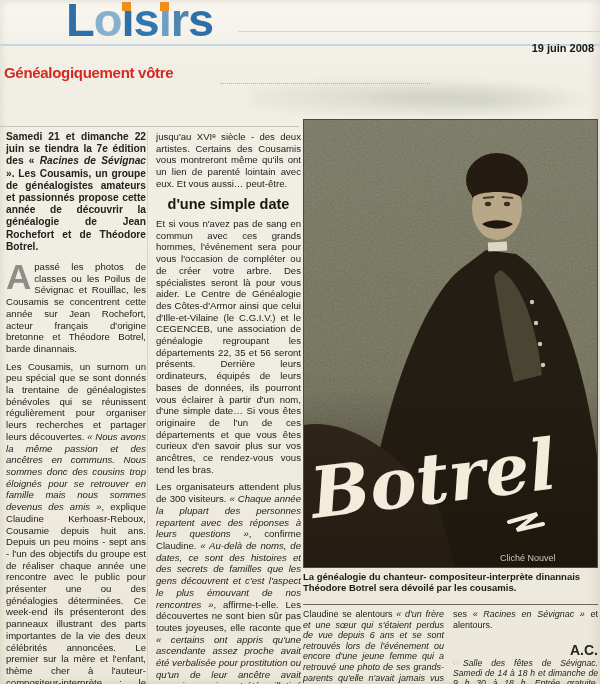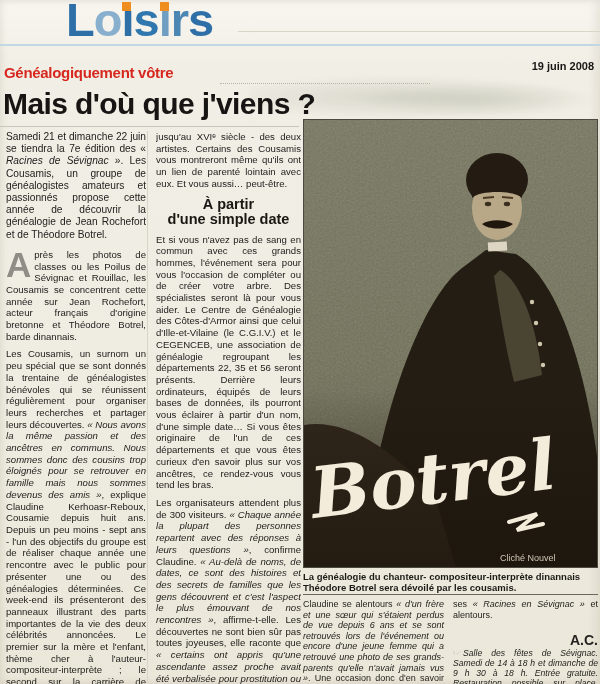--- a/index.html
+++ b/index.html
@@ -10,50 +10,50 @@
   .page{position:absolute;inset:0;box-shadow:inset -4px 0 10px rgba(120,110,80,.12), inset 3px 0 6px rgba(120,110,80,.08);}
 
   
   .masthead-title{position:absolute;left:66px;top:-4px;font-size:47px;font-weight:bold;letter-spacing:-1px;line-height:1;}
   .lt{position:relative;display:inline-block;}
   .lt0{color:#2f6fa8;} .lt1{color:#88afcd;} .lt2{color:#2f6fa8;} .lt3{color:#2f77ae;}
   .lt4{color:#6f9ec2;} .lt5{color:#4c86b2;} .lt6{color:#2f6fa8;}
   .lt-dot{position:absolute;left:1px;top:6px;width:9px;height:9px;background:#ef8d1f;}
   .rule-gray{position:absolute;left:238px;top:31px;width:362px;height:1px;background:#d9d5c9;}
   .rule-blue{position:absolute;left:0;top:44px;width:600px;height:2px;background:#c2d6e4;}
-  .issue-date{position:absolute;right:6px;top:60px;font-size:11px;font-weight:bold;color:#171614;}
+  .issue-date{position:absolute;right:6px;top:42px;font-size:11px;font-weight:bold;color:#171614;}
 
   
   .kicker{position:absolute;left:4px;top:64px;font-size:15px;font-weight:bold;color:#d6281f;letter-spacing:-.3px;}
   .kicker-line{position:absolute;left:220px;top:83px;width:210px;border-top:1px dotted #b9b4a6;}
   .headline{position:absolute;left:3px;top:87px;font-size:30px;font-weight:bold;color:#161513;letter-spacing:-.6px;}
   .headline-rule{position:absolute;left:0;top:126px;width:299px;height:1px;background:#c9c5b8;}
 
   
   .ghost{position:absolute;filter:blur(2px);pointer-events:none;}
   .ghost-a{left:250px;top:76px;width:330px;height:42px;
      background:radial-gradient(ellipse at 45% 50%,rgba(150,158,138,.28),rgba(150,158,138,0) 72%);}
   .ghost-b{left:368px;top:84px;width:225px;height:32px;
      background:radial-gradient(ellipse at 50% 50%,rgba(160,168,148,.25),rgba(160,168,148,0) 75%);}
 
   
   .col{position:absolute;top:131px;height:553px;overflow:hidden;font-size:9.6px;line-height:11.7px;text-align:justify;color:#23221f;}
   .col1{left:6px;width:140px;}
   .col2{left:156px;width:145px;}
   .vrule{position:absolute;left:147px;top:131px;height:553px;width:1px;background:#d8d4c7;}
   p{margin:0 0 6px 0;}
-  .intro{font-weight:normal;font-size:10.2px;line-height:12.2px;margin-bottom:8px;}
+  .intro{font-weight:bold;font-size:10.2px;line-height:12.2px;margin-bottom:8px;}
   em{font-style:italic;}
   .dropcap{float:left;font-size:35px;line-height:28px;font-weight:bold;color:#8f8d86;padding:2px 3px 0 0;}
   .subhead{font-weight:bold;font-size:14.5px;line-height:15.5px;text-align:center;margin:7px 0 6px 0;color:#181713;}
 
   
   .photo-block{position:absolute;left:303px;top:119px;width:295px;}
   .photo{width:293px;height:447px;border:1px solid #4c4a40;background:#77765c;display:block;}
-  .caption{font-size:9.5px;font-weight:bold;line-height:11px;text-align:left;margin-top:3px;padding-bottom:1px;border-bottom:1px solid #6b675c;color:#1b1a17;}
+  .caption{font-size:9.5px;font-weight:bold;line-height:11px;text-align:left;margin-top:3px;padding-bottom:11px;border-bottom:1px solid #6b675c;color:#1b1a17;}
   .below-photo{display:flex;gap:9px;margin-top:4px;height:96px;overflow:hidden;}
   .bp-col{font-size:9px;line-height:10.6px;text-align:justify;color:#24231f;}
   .bp-a{width:141px;}
   .bp-b{width:145px;}
   .byline{display:block;text-align:right;font-weight:bold;font-size:14px;margin:1px 0 2px 0;}
   .practical{font-style:italic;font-size:8.6px;line-height:10.2px;}
   .hand-icon{font-style:normal;font-size:9px;color:#5a574e;padding-right:2px;}
 </style>
 </head>
 <body>
@@ -63,35 +63,33 @@
   <div class="masthead-title"><span class="lt lt0">L</span><span class="lt lt1">o</span><span class="lt lt2"><span class="lt-dot"></span>ı</span><span class="lt lt3">s</span><span class="lt lt4"><span class="lt-dot"></span>ı</span><span class="lt lt5">r</span><span class="lt lt6">s</span></div>
   <div class="rule-gray"></div>
   <div class="rule-blue"></div>
   <div class="issue-date">19 juin 2008</div>
 
   <div class="ghost ghost-a"></div>
   <div class="ghost ghost-b"></div>
 
   <div class="kicker">Généalogiquement vôtre</div>
   <div class="kicker-line"></div>
-  <div class="headline">Mais d'où que j'viens ?</div>
   <div class="headline-rule"></div>
 
   <div class="col col1">
     <p class="intro"><span>Samedi 21 et dimanche 22 juin se tiendra la 7e édition des « </span><em>Racines de Sévignac</em><span> ». Les Cousamis, un groupe de généalogistes amateurs et passionnés propose cette année de découvrir la généalogie de Jean Rochefort et de Théodore Botrel.</span></p>
-    <p><span class="dropcap">A</span><span>près les photos de classes ou les Poilus de Sévignac et Rouillac, les Cousamis se concentrent cette année sur Jean Rochefort, acteur français d'origine bretonne et Théodore Botrel, barde dinannais.</span></p>
+    <p><span class="dropcap">A</span><span>passé les photos de classes ou les Poilus de Sévignac et Rouillac, les Cousamis se concentrent cette année sur Jean Rochefort, acteur français d'origine bretonne et Théodore Botrel, barde dinannais.</span></p>
     <p><span>Les Cousamis, un surnom un peu spécial que se sont donnés la trentaine de généalogistes bénévoles qui se réunissent régulièrement pour organiser leurs recherches et partager leurs découvertes. </span><em>« Nous avons la même passion et des ancêtres en communs. Nous sommes donc des cousins trop éloignés pour se retrouver en famille mais nous sommes devenus des amis »</em><span>, explique Claudine Kerhoasr-Reboux, Cousamie depuis huit ans. Depuis un peu moins - sept ans - l'un des objectifs du groupe est de réaliser chaque année une rencontre avec le public pour présenter une ou des généalogies déterminées. Ce week-end ils présenteront des panneaux illustrant des parts importantes de la vie des deux célébrités annoncées. Le premier sur la mère et l'enfant, thème cher à l'auteur-compositeur-interprète ; le second sur la carrière de l'acteur, ses plus belles scènes de film, ses plus illustres partenaires. Mais surtout bercés par des airs signés Botrel, vous pourrez découvrir l'arbre généalogique - remontant</span></p>
   </div>
 
   <div class="vrule"></div>
 
   <div class="col col2">
     <p>jusqu'au XVIᵉ siècle - des deux artistes. Certains des Cousamis vous montreront même qu'ils ont un lien de parenté lointain avec eux. Et vous aussi… peut-être.</p>
     <div class="subhead">
-      <span style="display:block">À partir</span>
       <span style="display:block">d'une simple date</span>
     </div>
     <p>Et si vous n'avez pas de sang en commun avec ces grands hommes, l'événement sera pour vous l'occasion de compléter ou de créer votre arbre. Des spécialistes seront là pour vous aider. Le Centre de Généalogie des Côtes-d'Armor ainsi que celui d'Ille-et-Vilaine (le C.G.I.V.) et le CEGENCEB, une association de généalogie regroupant les départements 22, 35 et 56 seront présents. Derrière leurs ordinateurs, équipés de leurs bases de données, ils pourront vous éclairer à partir d'un nom, d'une simple date… Si vous êtes originaire de l'un de ces départements et que vous êtes curieux d'en savoir plus sur vos ancêtres, ce rendez-vous vous tend les bras.</p>
     <p><span>Les organisateurs attendent plus de 300 visiteurs. </span><em>« Chaque année la plupart des personnes repartent avec des réponses à leurs questions »</em><span>, confirme Claudine. </span><em>« Au-delà de noms, de dates, ce sont des histoires et des secrets de familles que les gens découvrent et c'est l'aspect le plus émouvant de nos rencontres »</em><span>, affirme-t-elle. Les découvertes ne sont bien sûr pas toutes joyeuses, elle raconte que </span><em>« certains ont appris qu'une ascendante assez proche avait été verbalisée pour prostitution ou qu'un de leur ancêtre avait commis un crime et été guillotiné »</em></p>
   </div>
 
   <div class="photo-block">
     <svg class="photo" viewBox="0 0 293 447" preserveAspectRatio="none">
       <defs>
         <linearGradient id="bgShade" x1="0" y1="0" x2="0" y2="1">

